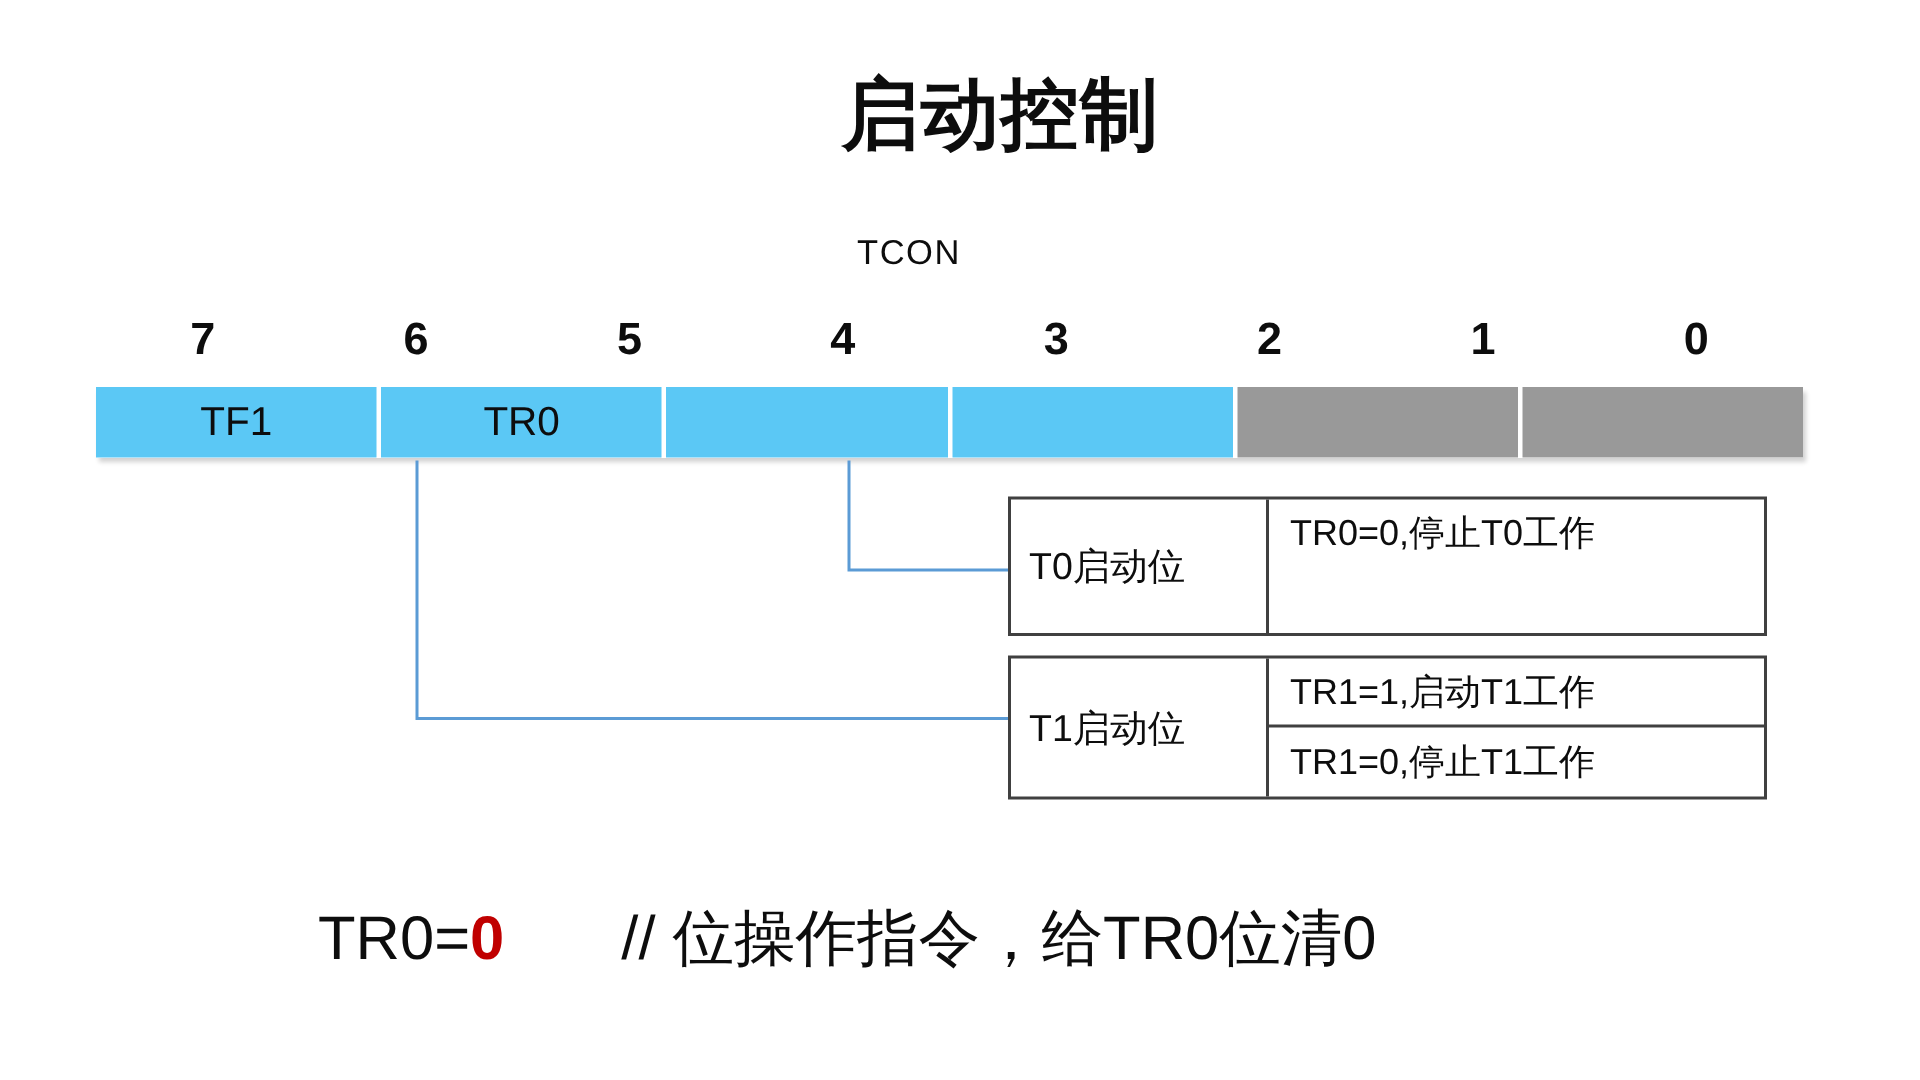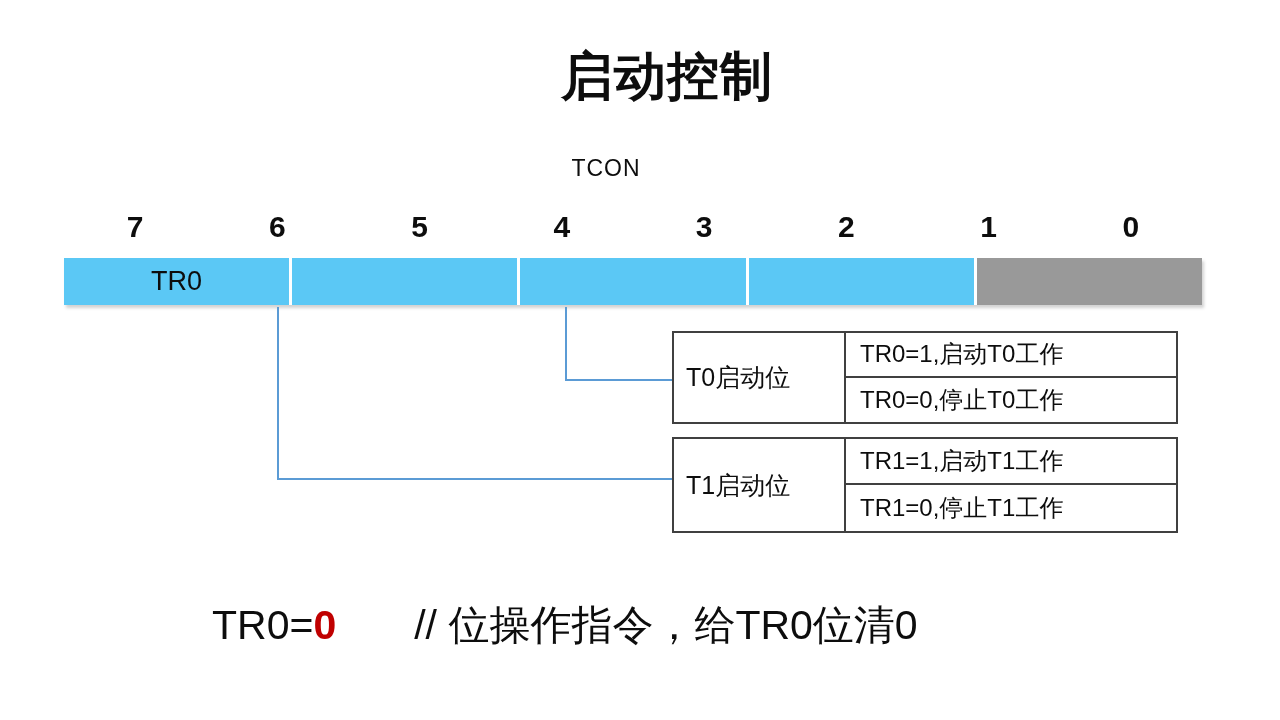--- a/index.html
+++ b/index.html
@@ -79,35 +79,35 @@
   <div class="bit-number">6</div>
   <div class="bit-number">5</div>
   <div class="bit-number">4</div>
   <div class="bit-number">3</div>
   <div class="bit-number">2</div>
   <div class="bit-number">1</div>
   <div class="bit-number">0</div>
 </div>
 
 <div class="register">
+  <div class="reg-cell">TF1</div>
   <div class="reg-cell">TR0</div>
   <div class="reg-cell"></div>
   <div class="reg-cell"></div>
   <div class="reg-cell"></div>
   <div class="reg-cell"></div>
 </div>
 
 <svg class="connectors" width="1280" height="720" viewBox="0 0 1280 720">
   <polyline points="566,307 566,380 672,380" fill="none" stroke="#5b9bd5" stroke-width="2"></polyline>
   <polyline points="278,307 278,479 672,479" fill="none" stroke="#5b9bd5" stroke-width="2"></polyline>
 </svg>
 
 <div class="anno-table t0">
   <div class="anno-label">T0启动位</div>
-  <div class="anno-row first">TR0=1,启动T0工作</div>
   <div class="anno-row">TR0=0,停止T0工作</div>
 </div>
 
 <div class="anno-table t1">
   <div class="anno-label">T1启动位</div>
   <div class="anno-row first">TR1=1,启动T1工作</div>
   <div class="anno-row">TR1=0,停止T1工作</div>
 </div>
 
 <div class="code-line"><span>TR0=</span><span class="code-value">0</span><span class="code-gap"></span><span>// 位操作指令，给TR0位清0</span></div>

